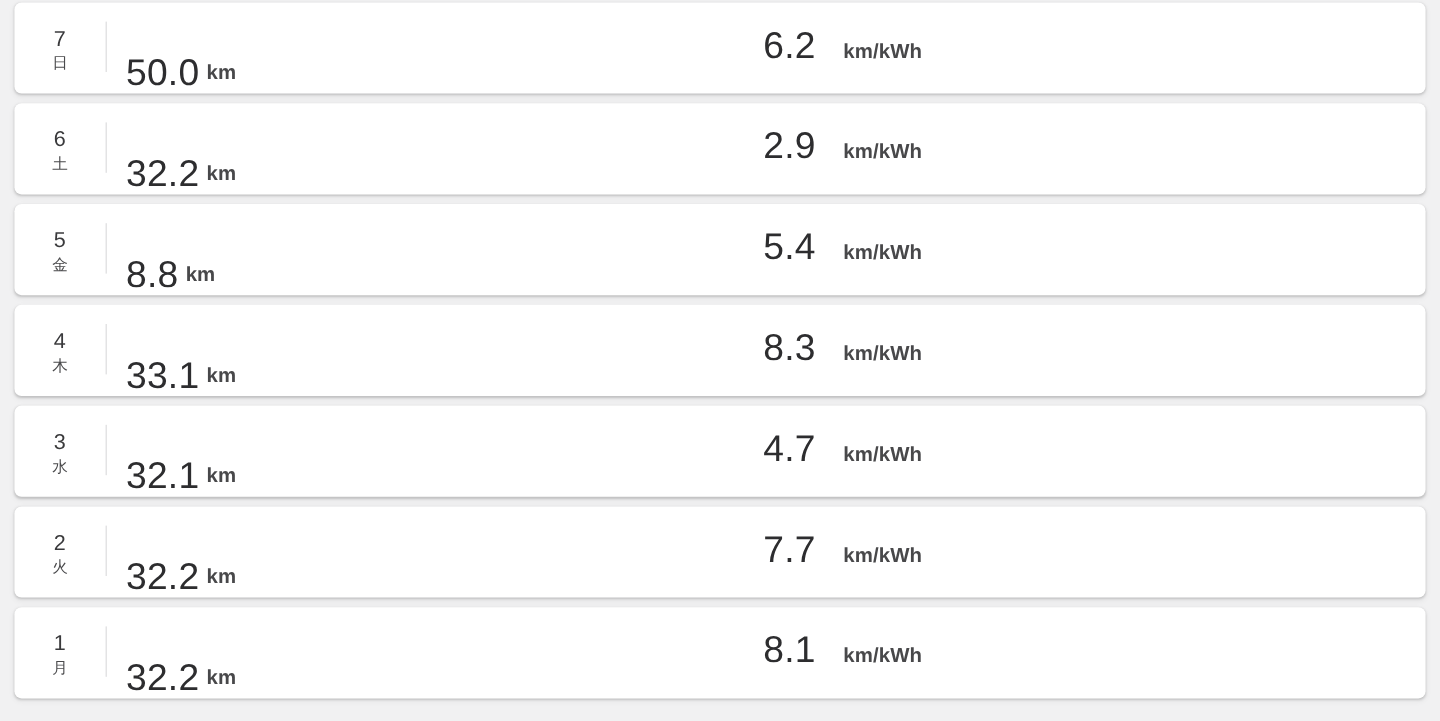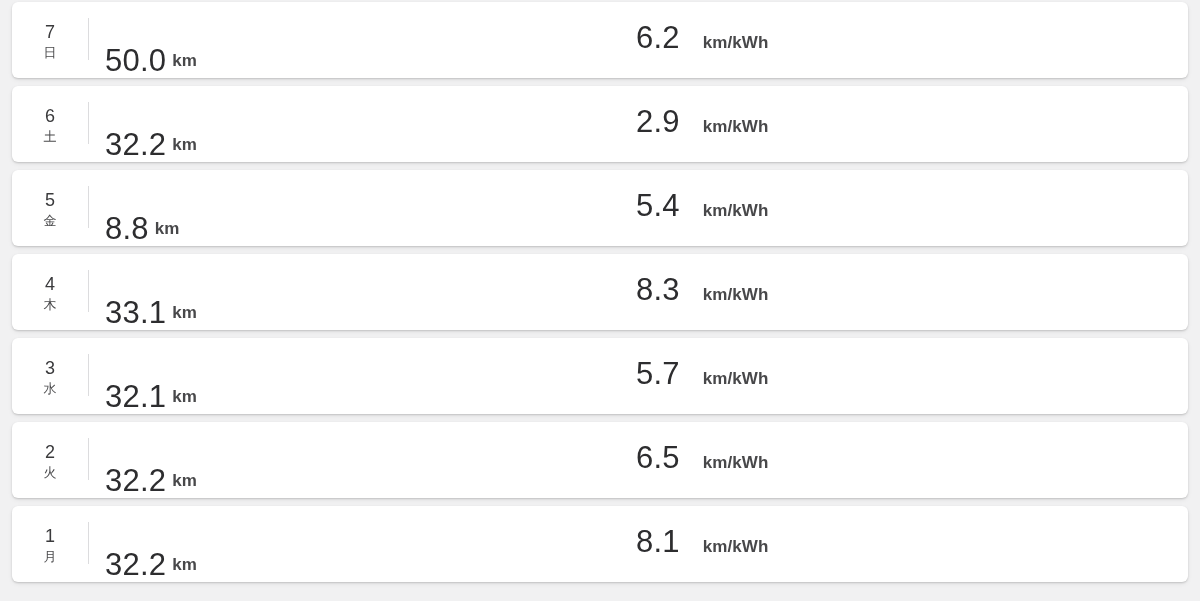--- a/index.html
+++ b/index.html
@@ -172,36 +172,36 @@
       <div class="date-cell">
         <span class="date-day">3</span>
         <span class="date-weekday">水</span>
       </div>
       <div class="divider"></div>
       <div class="distance-cell">
         <span class="value-big">32.1</span>
         <span class="value-unit">km</span>
       </div>
       <div class="efficiency-cell">
-        <span class="value-big">5.7</span>
+        <span class="value-big">4.7</span>
         <span class="value-unit">km/kWh</span>
       </div>
     </div>
     <div class="trip-row">
       <div class="date-cell">
         <span class="date-day">2</span>
         <span class="date-weekday">火</span>
       </div>
       <div class="divider"></div>
       <div class="distance-cell">
         <span class="value-big">32.2</span>
         <span class="value-unit">km</span>
       </div>
       <div class="efficiency-cell">
-        <span class="value-big">6.5</span>
+        <span class="value-big">7.7</span>
         <span class="value-unit">km/kWh</span>
       </div>
     </div>
     <div class="trip-row">
       <div class="date-cell">
         <span class="date-day">1</span>
         <span class="date-weekday">月</span>
       </div>
       <div class="divider"></div>
       <div class="distance-cell">

